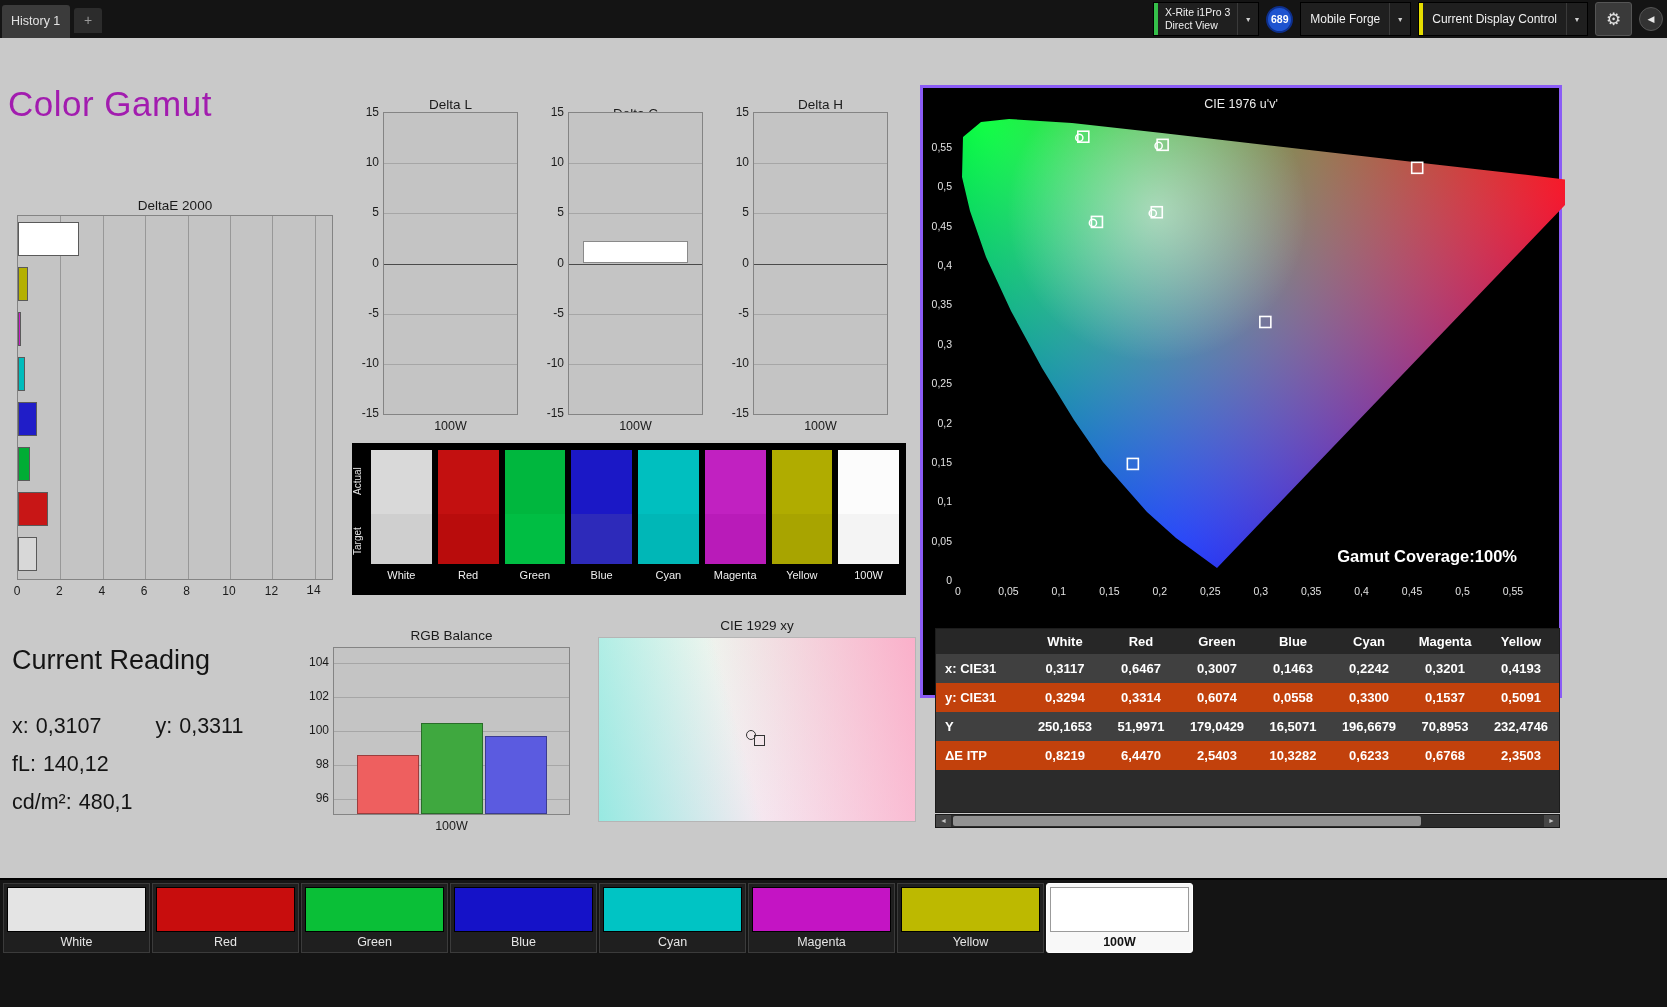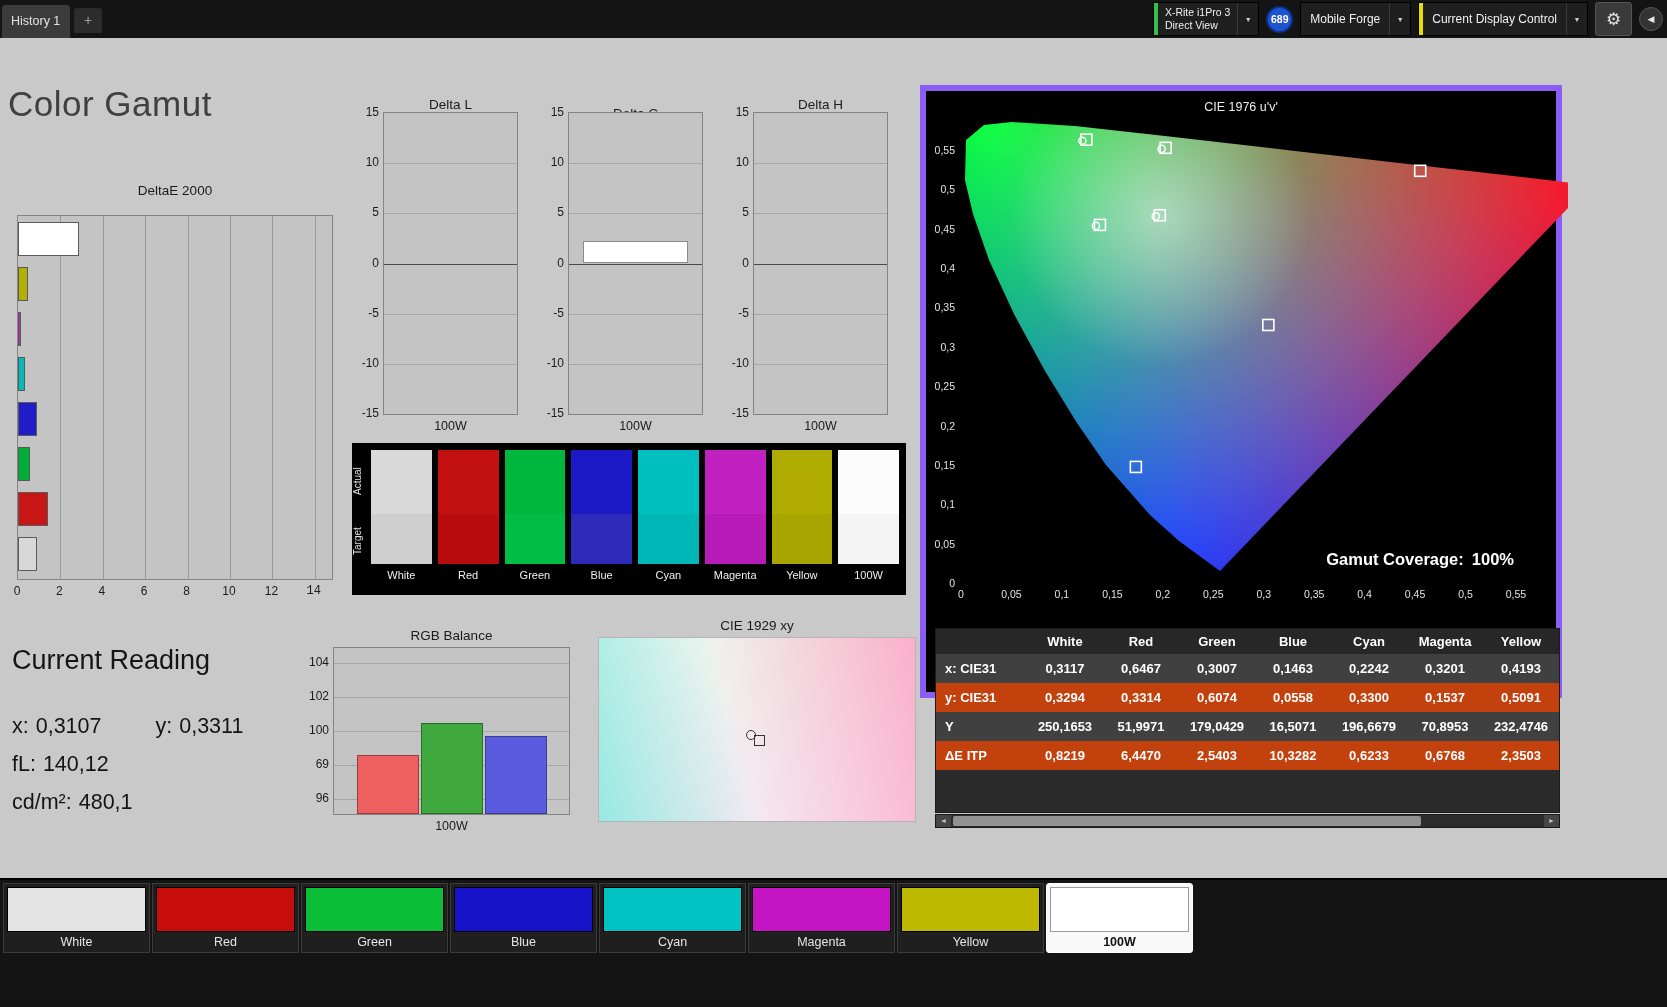--- a/index.html
+++ b/index.html
@@ -17,37 +17,37 @@
 .accent-green{background:#35c04a;}
 .accent-yellow{background:#e6de00;}
 .dd-2line{display:flex;flex-direction:column;justify-content:center;padding:0 7px;font-size:10.5px;line-height:13px;}
 .dd-text{display:flex;align-items:center;padding:0 9px;font-size:12px;}
 .chev{width:21px;border-left:1px solid #3a3a3a;display:flex;align-items:center;justify-content:center;font-size:7px;color:#cfcfcf;}
 .badge{width:27px;height:27px;border-radius:50%;background:#1d53cf;border:2px solid #0e2f8a;color:#fff;font-size:10.5px;font-weight:bold;display:flex;align-items:center;justify-content:center;}
 .gear-btn{width:37px;height:34px;background:#3a3a3a;border:1px solid #555;border-radius:3px;color:#e0e0e0;font-size:17px;display:flex;align-items:center;justify-content:center;}
 .collapse-btn{width:24px;height:24px;border-radius:50%;background:#333;border:1px solid #555;color:#e8e8e8;font-size:9px;display:flex;align-items:center;justify-content:center;}
 
 
-#page-title{position:absolute;left:8px;top:84px;font-size:35px;font-weight:400;color:#404040;letter-spacing:0.5px;}
+#page-title{position:absolute;left:8px;top:84px;font-size:35px;font-weight:400;color:#a21caf;letter-spacing:0.5px;}
 .chart-title{position:absolute;text-align:center;font-size:13.5px;color:#1b1b1b;}
 .xlabel{position:absolute;text-align:center;font-size:12.5px;color:#1b1b1b;}
 
 
 .plot{position:absolute;background:#c4c4c4;border:1px solid #848484;overflow:hidden;}
 .vgrid{position:absolute;top:0;bottom:0;width:1px;background:#989898;}
 .hgrid{position:absolute;left:0;right:0;height:1px;background:#a6a6a6;}
 .hgrid.zero{background:#4a4a4a;}
 .hbar{position:absolute;left:0;border:1px solid #5a5a5a;}
 .vbar-white{position:absolute;background:#fff;border:1px solid #8a8a8a;}
 .ylabels{position:absolute;}
 .ylabels span{position:absolute;right:0;width:100%;text-align:right;font-size:12px;color:#1b1b1b;}
 .xlabels{position:absolute;height:16px;}
 .xlabels span{position:absolute;text-align:center;font-size:12px;color:#1b1b1b;}
 
-#deltae-title{left:17px;top:183px;width:316px;}
+#deltae-title{left:17px;top:198px;width:316px;}
 #deltae-plot{left:17px;top:215px;width:316px;height:365px;}
 #deltae-xlabels{left:17px;top:584px;width:316px;}
 #deltae-xlabels span{width:20px;}
 
 #dl-title{left:383px;top:97px;width:135px;}
 #dc-title{left:568px;top:106px;width:135px;}
 #dh-title{left:753px;top:97px;width:135px;}
 #dl-plot{left:383px;top:112px;width:135px;height:303px;}
 #dc-plot{left:568px;top:112px;width:135px;height:303px;}
 #dh-plot{left:753px;top:112px;width:135px;height:303px;}
@@ -62,29 +62,29 @@
 #swatch-strip{position:absolute;left:352px;top:443px;width:554px;height:152px;background:#000;display:flex;}
 .sw-rowlabels{width:17px;display:flex;flex-direction:column;padding:8px 0 24px;}
 .vtext{flex:1;writing-mode:vertical-rl;transform:rotate(180deg);font-size:10px;color:#e0e0e0;text-align:center;}
 #swatch-cols{flex:1;display:flex;gap:6px;padding:7px 7px 0 2px;}
 .sw-col{flex:1;display:flex;flex-direction:column;}
 .sw-actual{height:64px;}
 .sw-target{height:50px;}
 .sw-label{height:21px;line-height:23px;text-align:center;font-size:11px;color:#f0f0f0;}
 
 
-#cie76{position:absolute;left:920px;top:85px;width:642px;height:613px;background:#000;border:6px solid #8b5cf6;}
+#cie76{position:absolute;left:920px;top:85px;width:642px;height:613px;background:#000;border:3px solid #8b5cf6;}
 #cie76-title{position:absolute;left:0;top:9px;width:100%;text-align:center;font-size:12.5px;color:#ececec;}
 #cie76-svg{position:absolute;left:0;top:0;}
 #cie76-ylabels{position:absolute;left:2px;top:0;width:27px;height:100%;}
 #cie76-ylabels span{position:absolute;right:0;width:100%;text-align:right;font-size:10.5px;color:#e2e2e2;}
 #cie76-xlabels{position:absolute;left:0;top:497px;width:100%;height:16px;}
 #cie76-xlabels span{position:absolute;width:34px;text-align:center;font-size:10.5px;color:#e2e2e2;}
 #coverage{position:absolute;right:42px;top:459px;font-size:16.5px;font-weight:bold;color:#fff;}
-#coverage span{margin-left:8px;}
+#coverage span{}
 .marker-square{fill:none;stroke:#fff;stroke-width:1.6;}
 .marker-circle{fill:none;stroke:#fff;stroke-width:1.5;}
 
 
 #cr-title{position:absolute;left:12px;top:645px;font-size:27px;color:#141414;}
 .cr-line{position:absolute;left:12px;font-size:21.5px;color:#141414;}
 #cr-xy{top:714px;}
 #cr-xy .sp{margin-left:54px;}
 #cr-fl{top:752px;}
 #cr-cd{top:790px;}
@@ -388,21 +388,21 @@
   </div>
   <div id="cr-cd" class="cr-line">
     <b>cd/m²:</b><span>480,1</span>
   </div>
 
   <div id="rgb-title" class="chart-title">RGB Balance</div>
   <div id="rgb-ylabels" class="ylabels">
       <span style="top: 8px;">104</span>
       <span style="top: 42px;">102</span>
       <span style="top: 76px;">100</span>
-      <span style="top: 110px;">69</span>
+      <span style="top: 110px;">98</span>
       <span style="top: 144px;">96</span>
     </div>
   <div id="rgb-plot" class="plot">
       <div class="hgrid" style="top: 15px;"></div>
       <div class="hgrid" style="top: 49px;"></div>
       <div class="hgrid" style="top: 83px;"></div>
       <div class="hgrid" style="top: 117px;"></div>
       <div class="hgrid" style="top: 151px;"></div>
       <div class="rgb-bar" style="left: 23px; width: 62px; top: 106.8px; height: 59.2px; background: rgb(238, 95, 95);"></div>
       <div class="rgb-bar" style="left: 87px; width: 62px; top: 74.5px; height: 91.5px; background: rgb(63, 168, 63);"></div>

